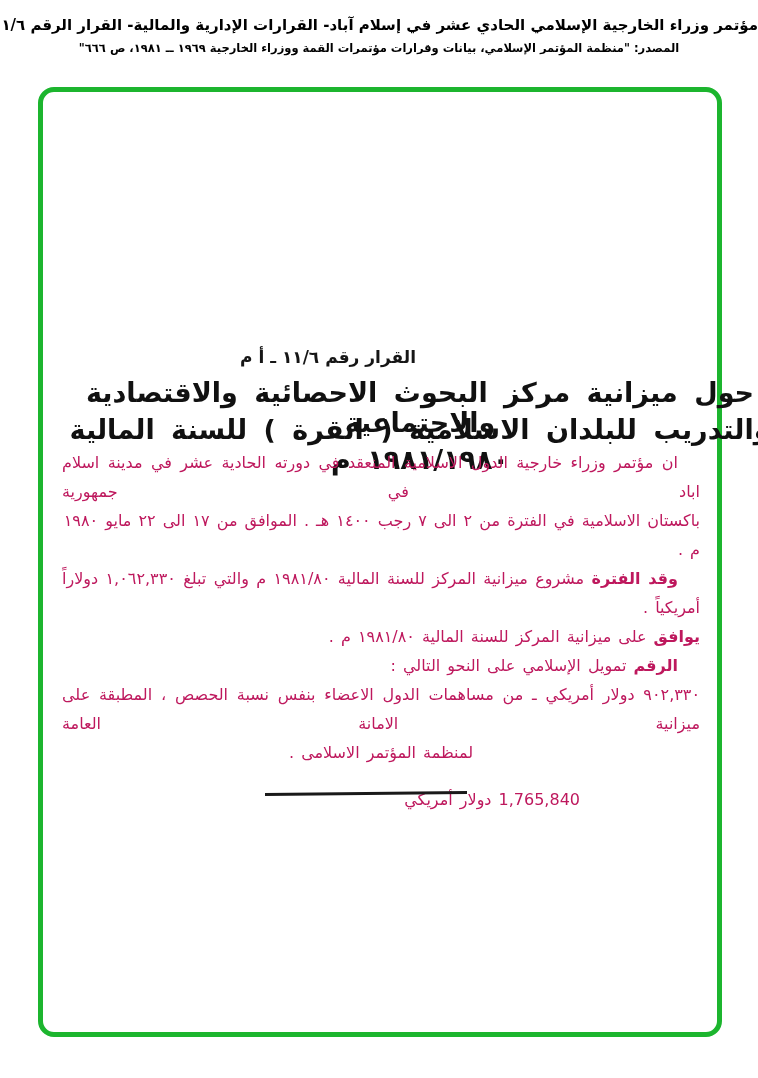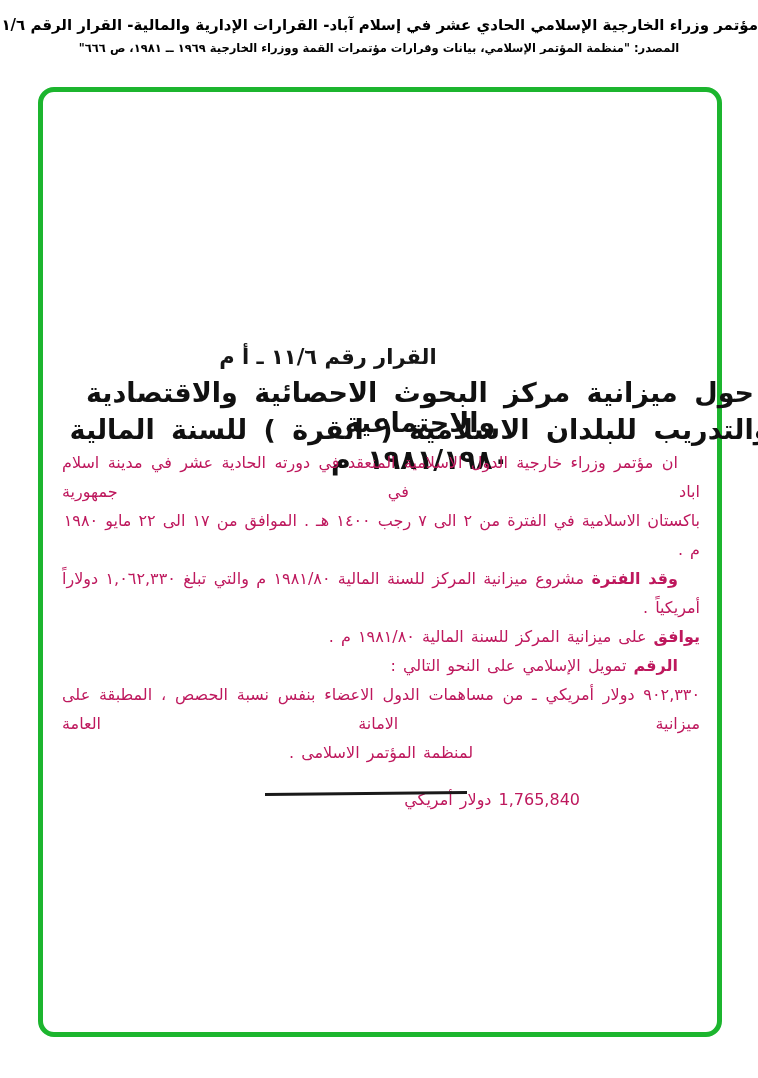--- a/index.html
+++ b/index.html
@@ -55,21 +55,21 @@
     border-radius: 16px;
     background: #ffffff;
   }
   
   .res-number {
     position: absolute;
     top: 345px;
     left: 0;
     width: 656px;
     text-align: center;
-    font-size: 21px;
+    font-size: 17px;
     font-weight: 600;
     line-height: 24px;
     direction: rtl;
   }
   .res-title1, .res-title2 {
     position: absolute;
     left: 0;
     width: 758px;
     text-align: center;
     font-size: 27px;

